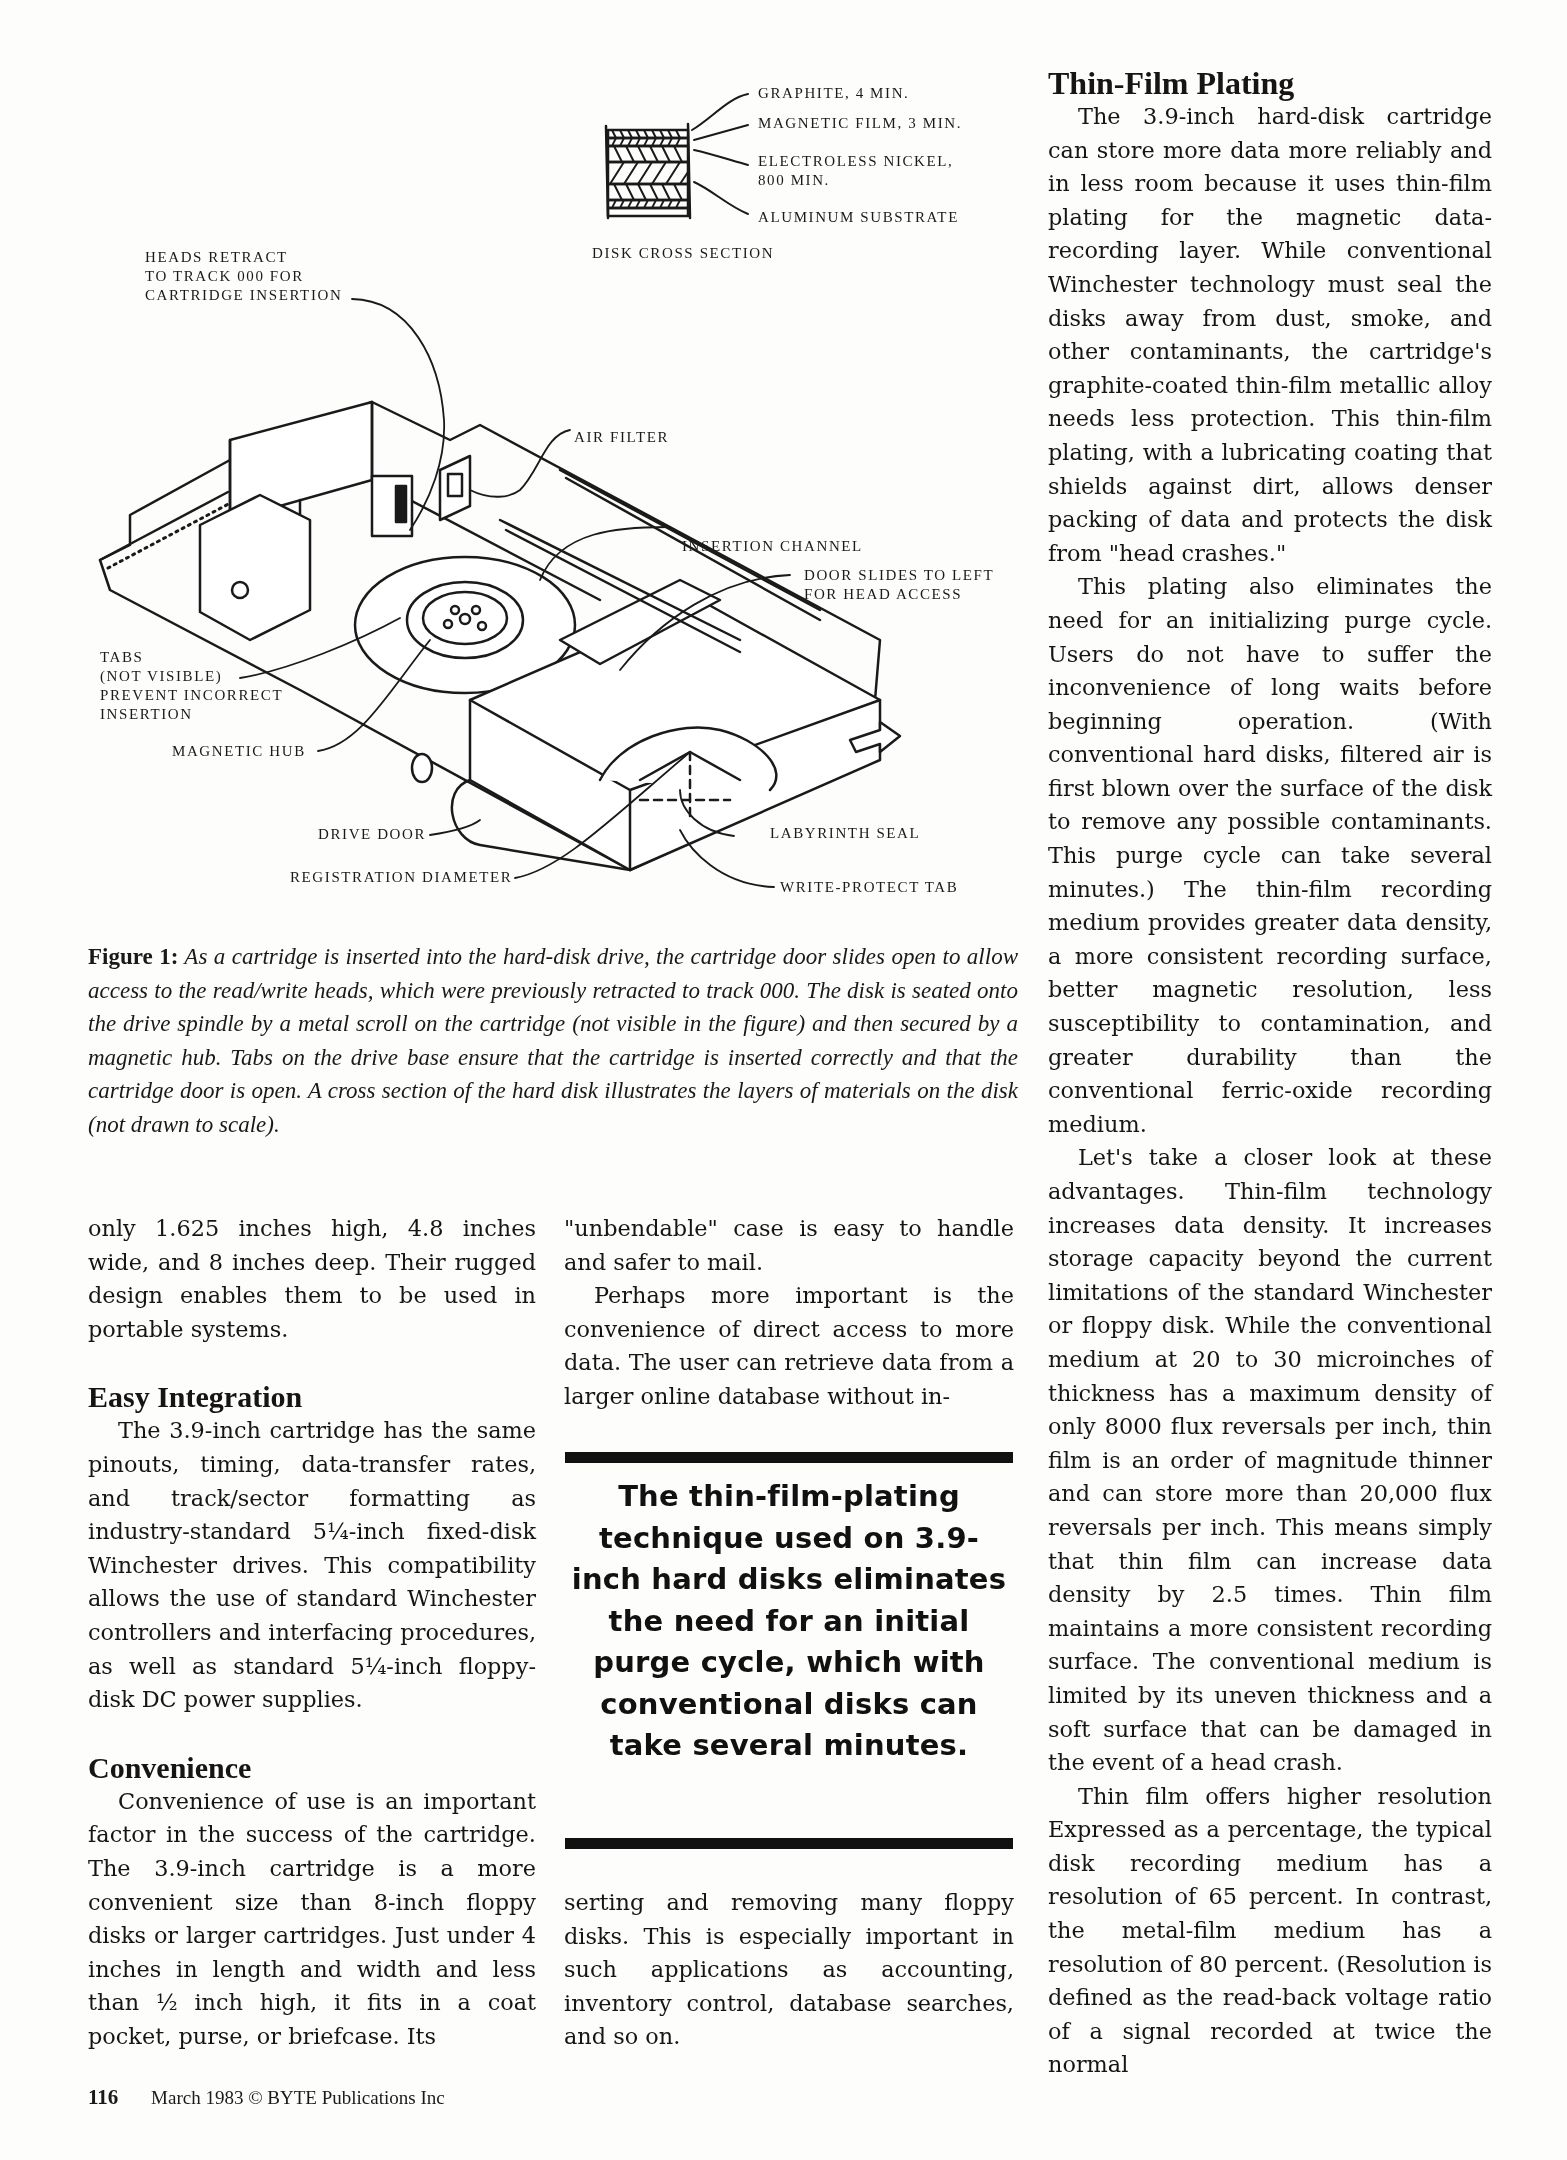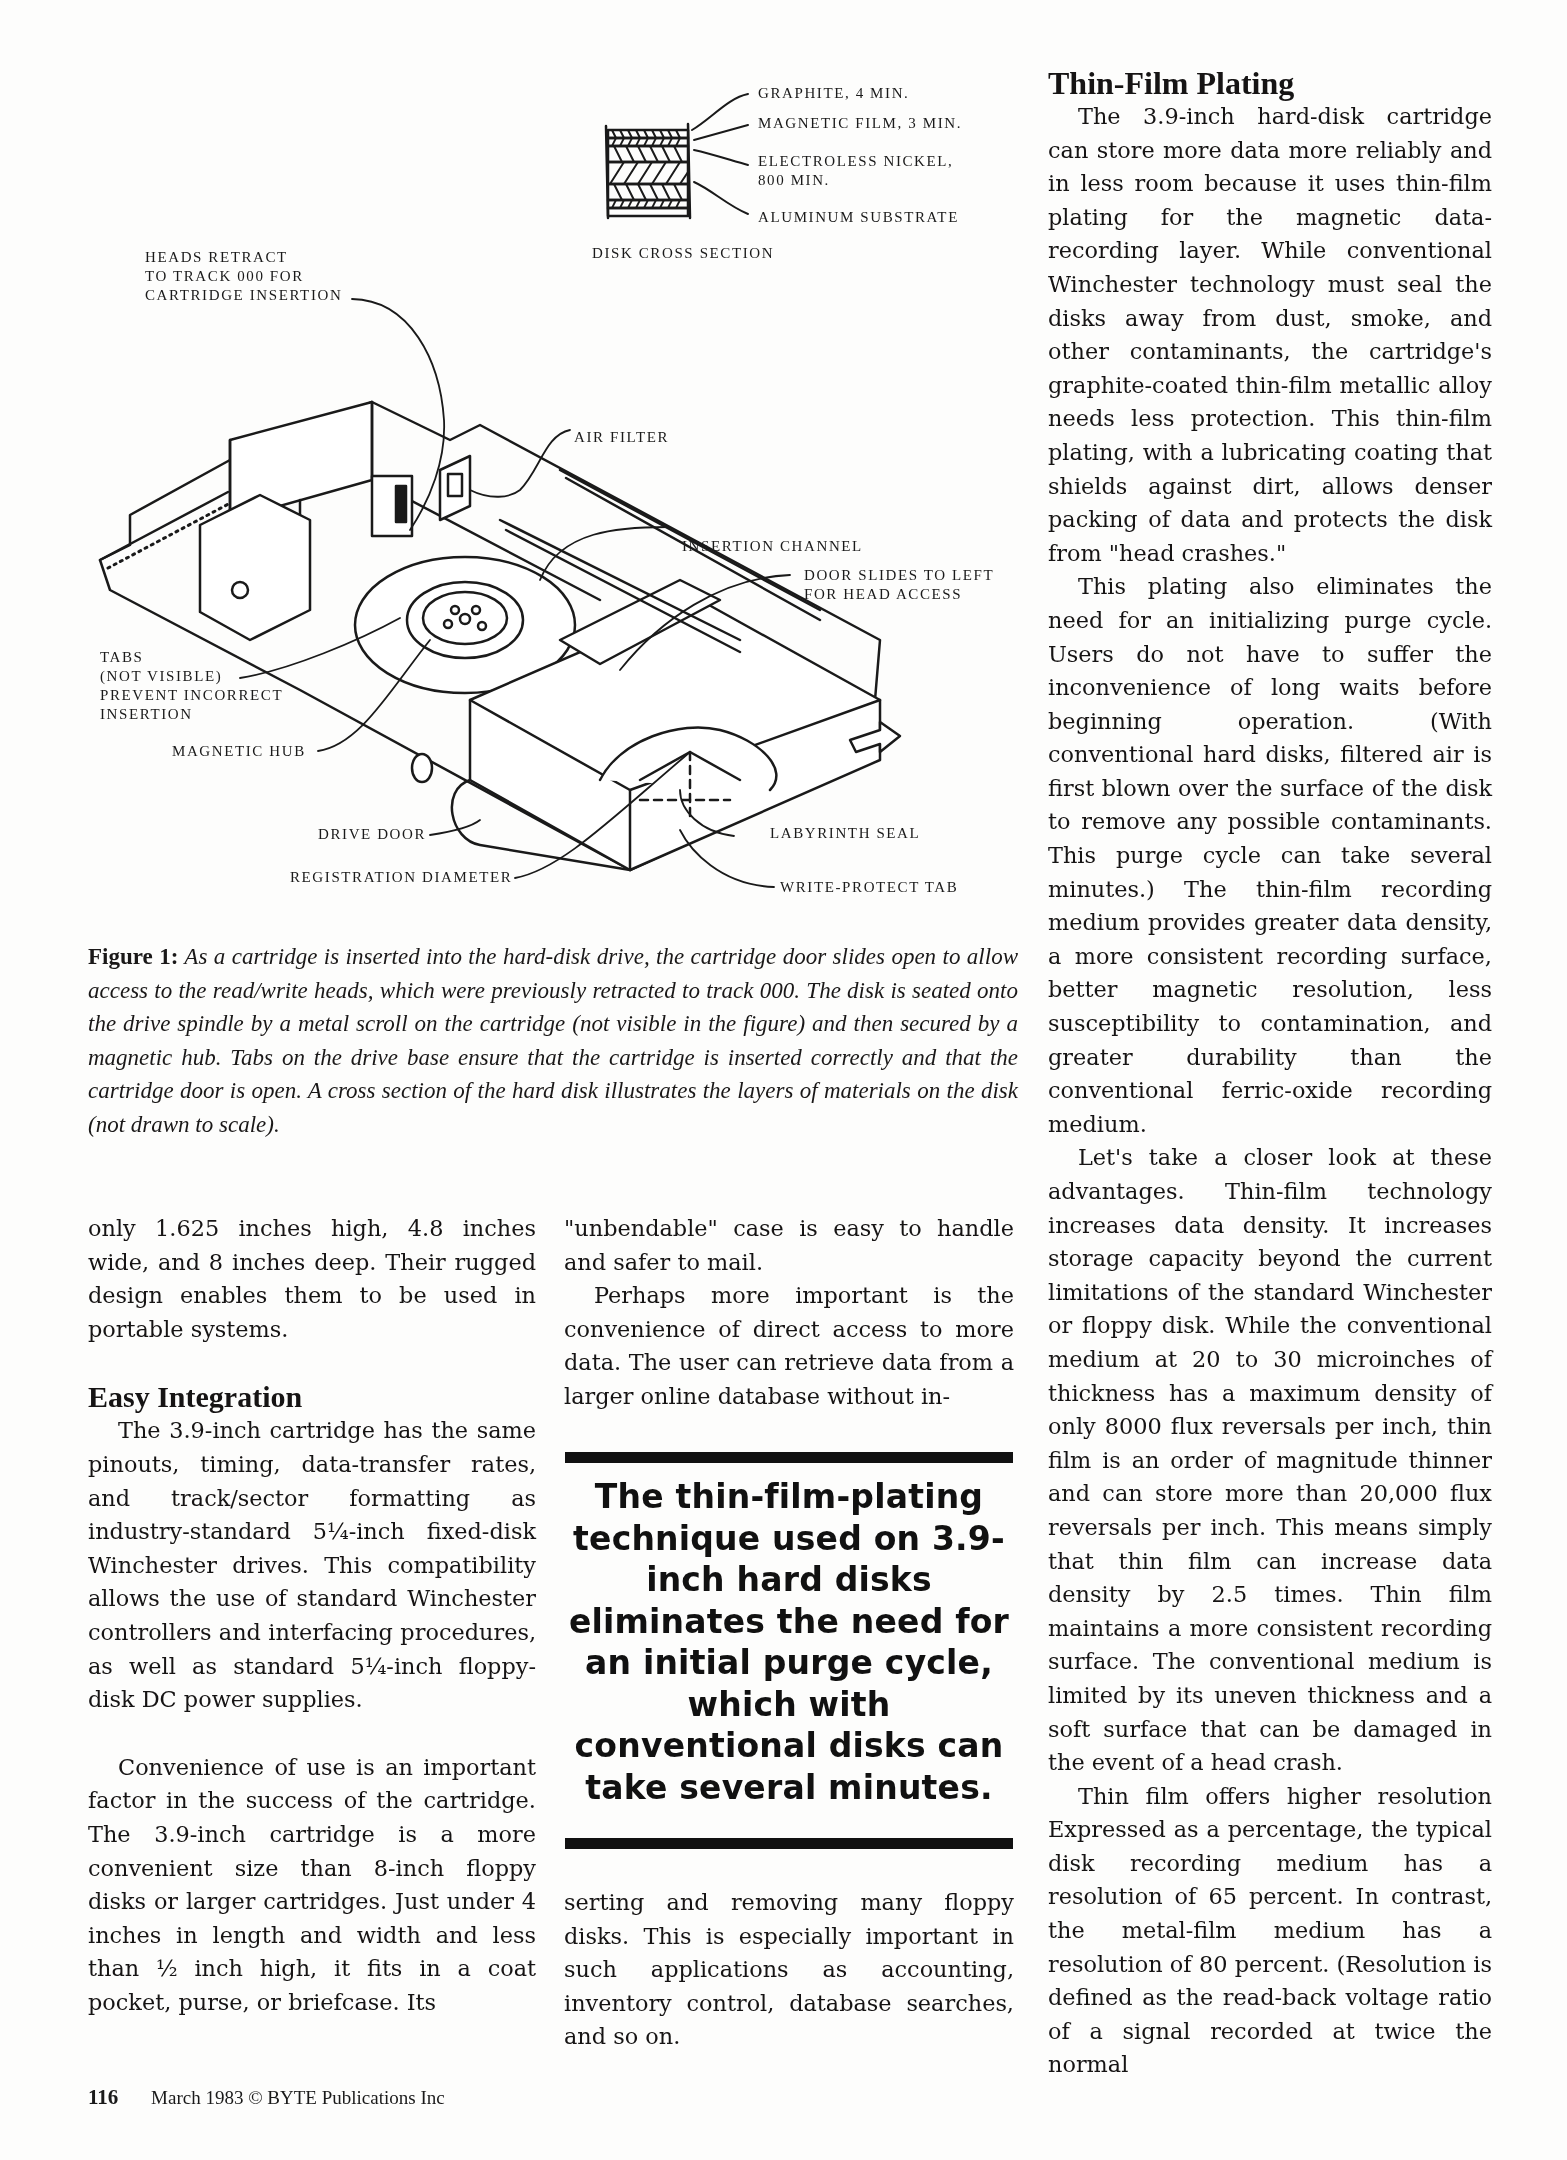--- a/index.html
+++ b/index.html
@@ -46,21 +46,21 @@
   #col-mid-top  { left: 564px; top: 1212px; width: 450px; }
   #col-mid-bot  { left: 564px; top: 1886px; width: 450px; }
   #col-right    { left: 1048px; top: 66px; width: 444px; }
   #col-right h2 { font-size: 32px; line-height: 34px; }
 
   
   .pull-rule { position: absolute; left: 565px; width: 448px; height: 11px; background: #111; }
   .pull-quote {
     position: absolute; left: 565px; top: 1476px; width: 448px;
     font-family: "DejaVu Sans", "Liberation Sans", sans-serif;
-    font-weight: bold; font-size: 33px; line-height: 41.5px;
+    font-weight: bold; font-size: 29px; line-height: 41.5px;
     text-align: center; color: #111; letter-spacing: 0.2px;
   }
 
   
   .footer { position: absolute; left: 88px; top: 2085px;
     font-family: "Liberation Serif", "DejaVu Serif", serif; font-size: 19px; color: #1a1a1a; }
   .footer .page-num { font-weight: bold; font-size: 21px; margin-right: 28px; }
 </style>
 </head>
 <body>
@@ -179,20 +179,21 @@
 <div class="fig-label" style="left:780px; top:878px;">WRITE-PROTECT TAB</div>
 
 <div class="caption"><span class="cap-label">Figure 1:</span><span class="cap-text"> As a cartridge is inserted into the hard-disk drive, the cartridge door slides open to allow access to the read/write heads, which were previously retracted to track 000. The disk is seated onto the drive spindle by a metal scroll on the cartridge (not visible in the figure) and then secured by a magnetic hub. Tabs on the drive base ensure that the cartridge is inserted correctly and that the cartridge door is open. A cross section of the hard disk illustrates the layers of materials on the disk (not drawn to scale).</span></div>
 
 <div class="col" id="col-left-top">
   <p class="noindent">only 1.625 inches high, 4.8 inches wide, and 8 inches deep. Their rugged design enables them to be used in portable systems.</p>
   <div class="gap"></div>
   <h2>Easy Integration</h2>
   <p>The 3.9-inch cartridge has the same pinouts, timing, data-transfer rates, and track/sector formatting as industry-standard 5¼-inch fixed-disk Winchester drives. This compatibility allows the use of standard Winchester controllers and interfacing procedures, as well as standard 5¼-inch floppy-disk DC power supplies.</p>
   <div class="gap"></div>
+  <h2>Convenience</h2>
   <p>Convenience of use is an important factor in the success of the cartridge. The 3.9-inch cartridge is a more convenient size than 8-inch floppy disks or larger cartridges. Just under 4 inches in length and width and less than ½ inch high, it fits in a coat pocket, purse, or briefcase. Its</p>
 </div>
 
 <div class="col" id="col-mid-top">
   <p class="noindent">"unbendable" case is easy to handle and safer to mail.</p>
   <p>Perhaps more important is the convenience of direct access to more data. The user can retrieve data from a larger online database without in-</p>
 </div>
 
 <div class="pull-rule" style="top:1452px;"></div>
 <div class="pull-quote">The thin-film-plating technique used on 3.9-inch hard disks eliminates the need for an initial purge cycle, which with conventional disks can take several minutes.</div>

